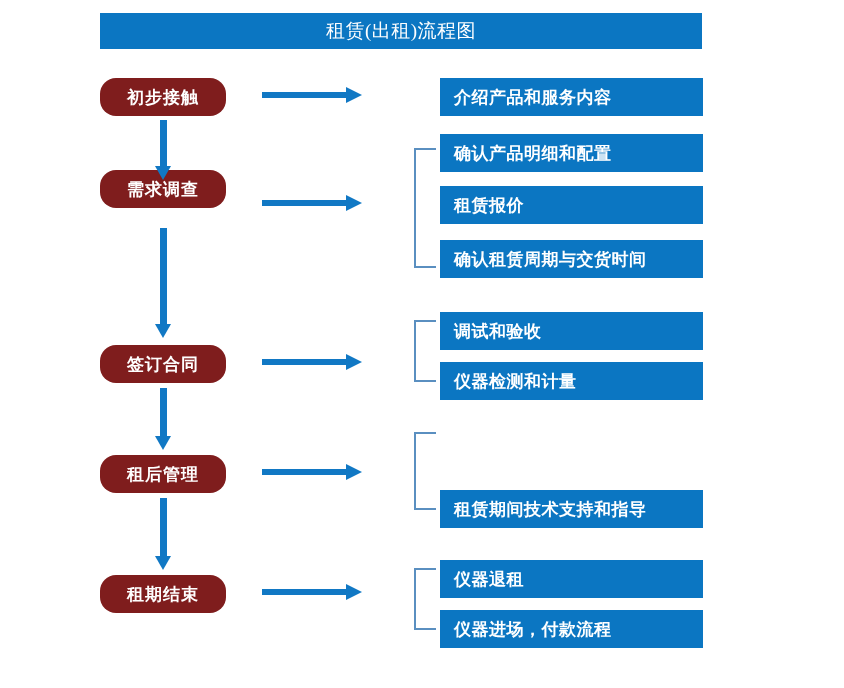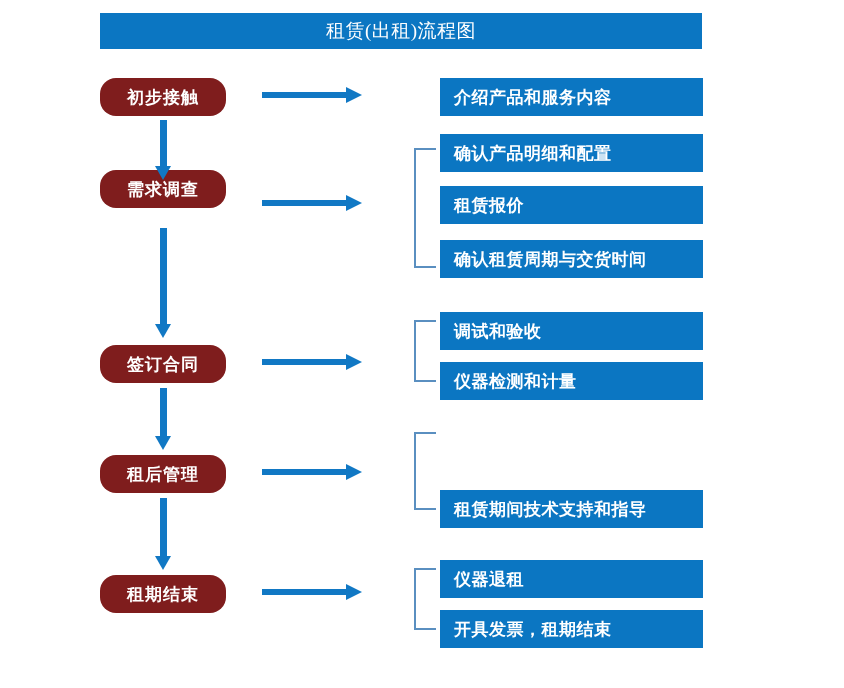--- a/index.html
+++ b/index.html
@@ -187,15 +187,15 @@
   <div class="bracket" style="top:568px;height:62px"></div>
 
   <div class="detail-box" style="top:134px">确认产品明细和配置</div>
   <div class="detail-box" style="top:78px">介绍产品和服务内容</div>
   <div class="detail-box" style="top:186px">租赁报价</div>
   <div class="detail-box" style="top:240px">确认租赁周期与交货时间</div>
   <div class="detail-box" style="top:312px">调试和验收</div>
   <div class="detail-box" style="top:362px">仪器检测和计量</div>
   <div class="detail-box" style="top:490px">租赁期间技术支持和指导</div>
   <div class="detail-box" style="top:560px">仪器退租</div>
-  <div class="detail-box" style="top:610px">开具发票，租期结束</div>
+  <div class="detail-box" style="top:610px">仪器进场，付款流程</div>
 
 </div>
 
 </body></html>

